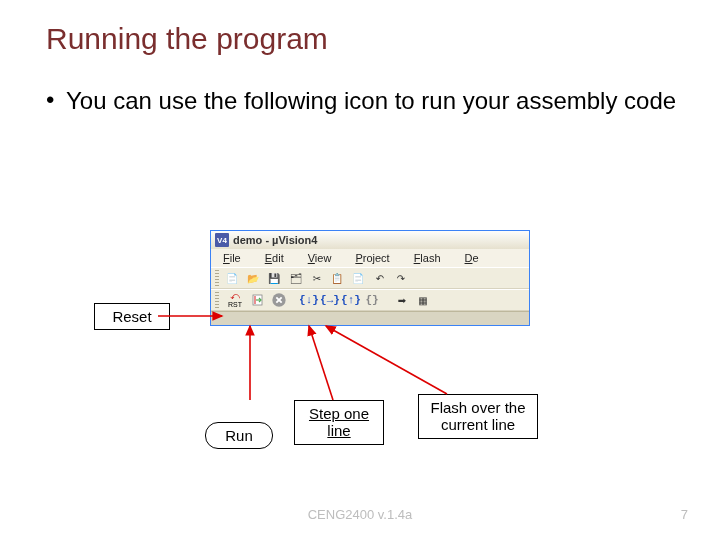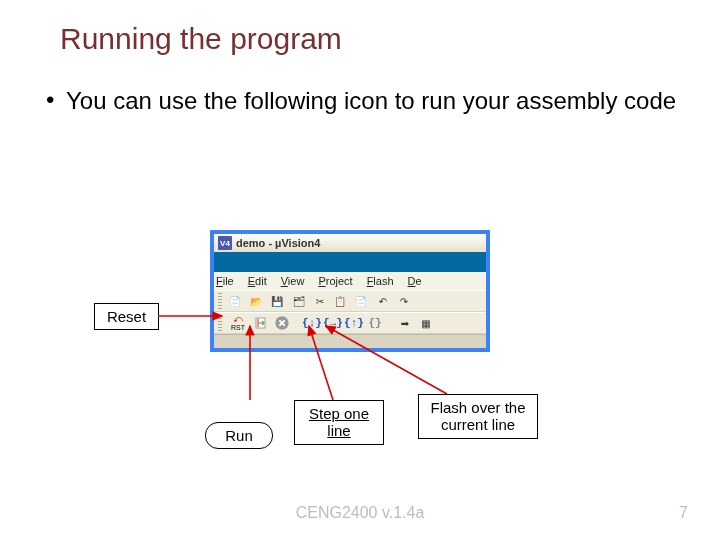--- a/index.html
+++ b/index.html
@@ -7,40 +7,40 @@
     width: 720px;
     height: 540px;
     font-family: Arial, "Helvetica Neue", sans-serif;
     background: #fff;
     position: relative;
     overflow: hidden;
   }
   .slide-title {
     font-size: 30px;
     color: #7a2e2e;
-    padding: 22px 0 0 60px;
+    padding: 22px 0 0 46px;
     font-weight: normal;
   }
   .bullet-block {
     padding: 30px 0 0 46px;
     font-size: 24px;
     color: #000;
   }
   .bullet-row { display: flex; }
   .bullet-dot { width: 20px; flex-shrink: 0; }
   .bullet-text { flex: 1; line-height: 1.25; }
 
   
   .app-window {
     position: absolute;
     left: 210px;
     top: 230px;
-    width: 280px;
-    border: 4px solid #3b82f6;
-    background: #0369a1;
+    width: 320px;
+    border: 1px solid #3b82f6;
+    background: #22c55e;
     font-size: 11px;
   }
   .titlebar {
     display: flex;
     align-items: center;
     gap: 4px;
     background: linear-gradient(#fdfdfc, #e6e1ce);
     padding: 2px 4px;
     height: 18px;
   }
@@ -49,27 +49,26 @@
     background: #4a5aa8;
     color: #fff;
     font-size: 8px;
     font-weight: bold;
     display: flex; align-items: center; justify-content: center;
     border-radius: 1px;
   }
   .title-text { font-weight: bold; color: #333; }
   .menubar {
     display: flex;
-    gap: 14px;
-    padding: 2px 2px;
+    gap: 24px;
+    padding: 2px 12px;
     background: #f5f2e7;
     color: #222;
     height: 18px;
     align-items: center;
-    margin-top: 20px;
   }
   .menubar span { text-decoration: underline; text-decoration-color: transparent; }
   .menubar span::first-letter { text-decoration: underline; }
   .toolbar-row {
     display: flex;
     align-items: center;
     gap: 3px;
     padding: 2px 4px;
     height: 22px;
     background: #f0edde;
@@ -112,21 +111,21 @@
     border: 1.5px solid #000;
     background: #fff;
     font-size: 15px;
     text-align: center;
     padding: 4px 8px;
     line-height: 1.15;
   }
   .footer {
     position: absolute;
     bottom: 18px;
-    font-size: 16px;
+    font-size: 13px;
     color: #bdbdbd;
   }
   .footer.center { left: 0; right: 0; text-align: center; }
   .footer.right { right: 32px; }
 
   
   .arrows {
     position: absolute;
     left: 0; top: 0;
     width: 720px; height: 540px;
@@ -205,21 +204,21 @@
     <div class="tbtn">
         <span class="brace g">{}</span>
       </div>
     <div style="width:6px"></div>
     <div class="tbtn">➡</div>
     <div class="tbtn">▦</div>
   </div>
   <div class="bottom-strip"></div>
 </div>
 
-<div class="callout" style="left:94px; top:303px; width:65px;">Reset</div>
+<div class="callout" style="left:94px; top:303px; width:76px;">Reset</div>
 <div class="callout" style="left:205px; top:422px; width:68px;border-radius:13px;">Run</div>
 <div class="callout" style="left:294px; top:400px; width:90px;text-decoration:underline;">Step one line</div>
 <div class="callout" style="left:418px; top:394px; width:120px;">Flash over the current line</div>
 
 <svg class="arrows">
   <defs>
     <marker id="ah" markerWidth="8" markerHeight="8" refX="6" refY="3" orient="auto">
       <path d="M0,0 L7,3 L0,6 Z" fill="#d00"></path>
     </marker>
   </defs>

